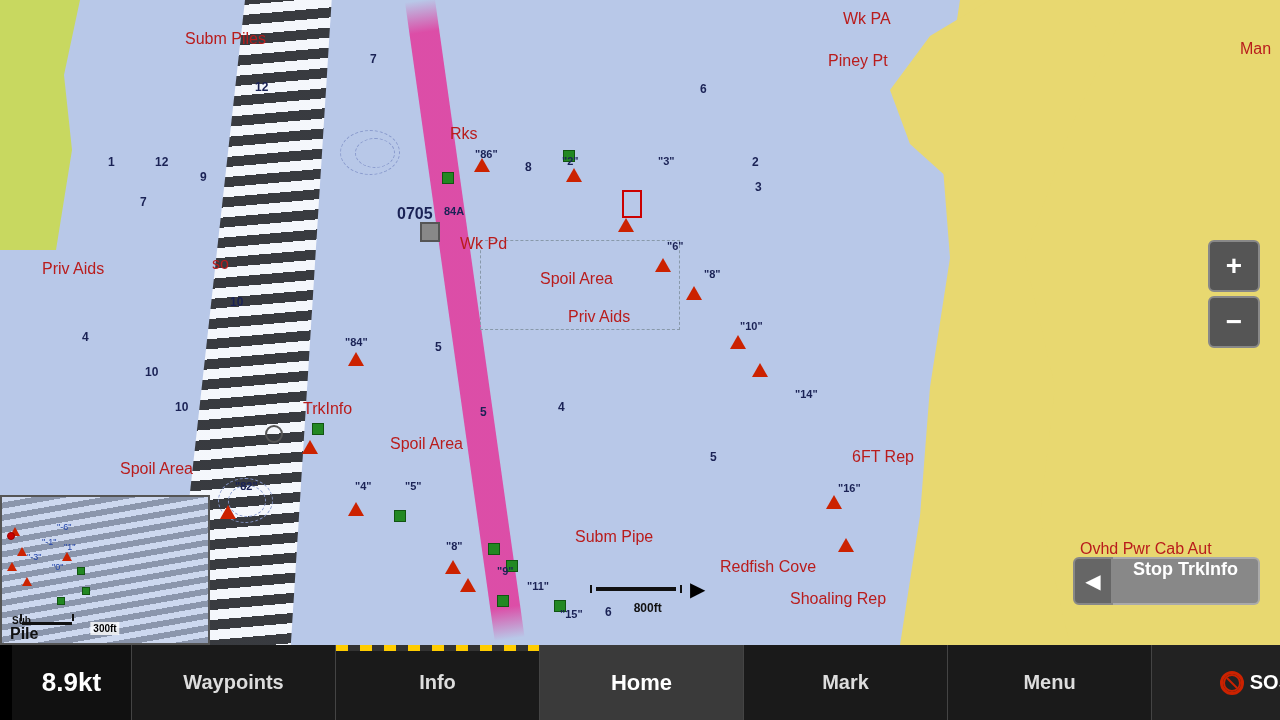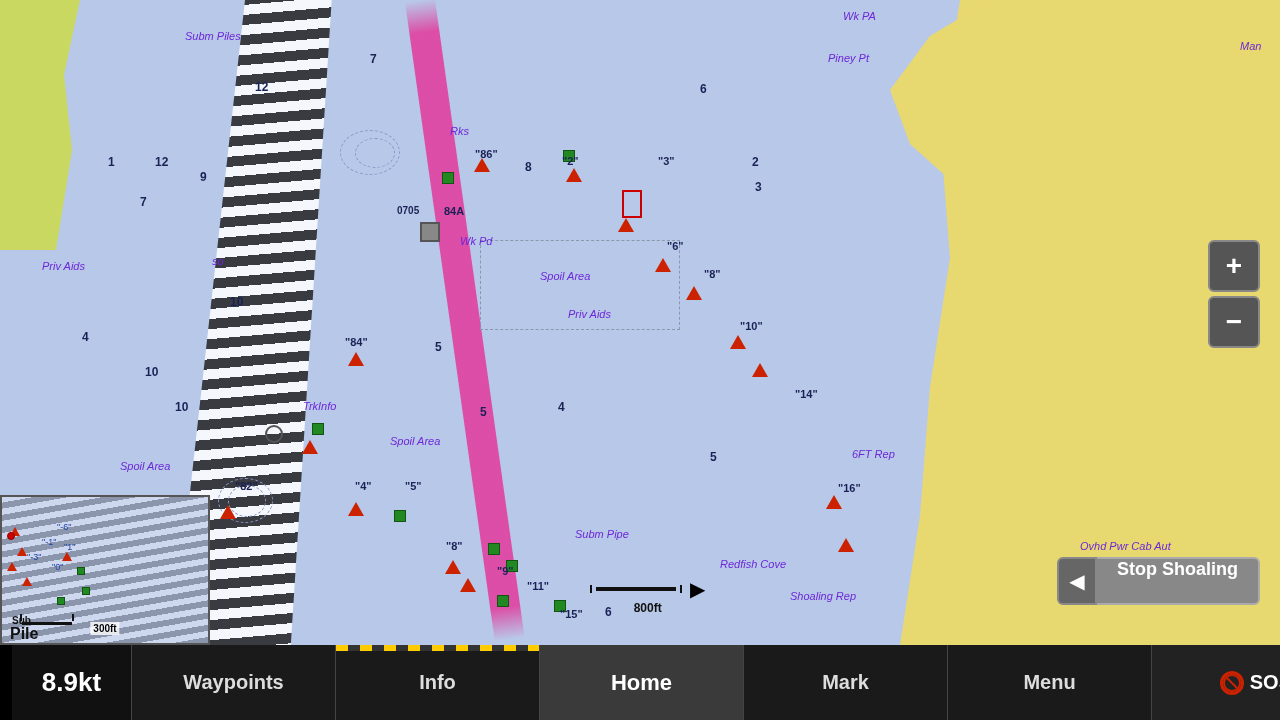--- a/index.html
+++ b/index.html
@@ -70,26 +70,25 @@
         #fff 10px, #fff 20px
       );
       opacity: 0.85;
       transform: rotate(5deg);
       clip-path: polygon(15% 0, 85% 0, 100% 100%, 0% 100%);
     }
 
     
     .map-label {
       position: absolute;
-      color: #6d28d9;
-      font-size: 11px;
+      color: #b91c1c;
+      font-size: 16px;
       font-weight: 500;
       white-space: nowrap;
       pointer-events: none;
-      font-style: italic;
     }
 
     .map-label-dark {
       position: absolute;
       color: #1a2255;
       font-size: 12px;
       font-weight: 600;
       white-space: nowrap;
       pointer-events: none;
     }
@@ -430,21 +429,21 @@
       <span class="map-label-dark" style="left: 795px; top: 388px; font-size: 11px;">"14"</span>
       <span class="map-label-dark" style="left: 838px; top: 482px; font-size: 11px;">"16"</span>
       <span class="map-label-dark" style="left: 235px; top: 480px; font-size: 11px;">"82"</span>
       <span class="map-label-dark" style="left: 345px; top: 336px; font-size: 11px;">"84"</span>
       <span class="map-label-dark" style="left: 355px; top: 480px; font-size: 11px;">"4"</span>
       <span class="map-label-dark" style="left: 405px; top: 480px; font-size: 11px;">"5"</span>
       <span class="map-label-dark" style="left: 446px; top: 540px; font-size: 11px;">"8"</span>
       <span class="map-label-dark" style="left: 497px; top: 565px; font-size: 11px;">"9"</span>
       <span class="map-label-dark" style="left: 527px; top: 580px; font-size: 11px;">"11"</span>
       <span class="map-label-dark" style="left: 560px; top: 608px; font-size: 11px;">"15"</span>
-      <span class="map-label-dark" style="left: 397px; top: 205px; font-size: 10px; text-align: right;">0705</span>
+      <span class="map-label-dark" style="left: 397px; top: 205px; font-size: 16px; text-align: right;">0705</span>
       <span class="map-label-dark" style="left: 444px; top: 205px; font-size: 11px;">84A</span>
     </div>
 
   <div class="mini-map">
     <div class="mini-map-inner"></div>
     <div class="mini-map-overlay"></div>
 
     <div style="position:absolute;top:30px;left:8px;width:0;height:0;border-left:5px solid transparent;border-right:5px solid transparent;border-bottom:9px solid #cc2200;"></div>
     <div style="position:absolute;top:50px;left:15px;width:0;height:0;border-left:5px solid transparent;border-right:5px solid transparent;border-bottom:9px solid #cc2200;"></div>
     <div style="position:absolute;top:65px;left:5px;width:0;height:0;border-left:5px solid transparent;border-right:5px solid transparent;border-bottom:9px solid #cc2200;"></div>
@@ -469,21 +468,21 @@
     <div style="position:absolute;bottom:22px;left:70px;width:2px;height:7px;background:#111;"></div>
   </div>
 
   <div class="zoom-controls">
     <div class="zoom-btn">+</div>
     <div class="zoom-btn">−</div>
   </div>
 
   <div class="stop-panning-container">
     <div class="stop-panning-arrow">◀</div>
-    <div class="stop-panning-btn">Stop Shoaling</div>
+    <div class="stop-panning-btn">Stop TrkInfo</div>
   </div>
 
 </div>
 
 <div id="nav-bar">
   <div class="nav-item-speed">
     <span>8.9kt</span>
   </div>
 
   <div class="nav-item">

